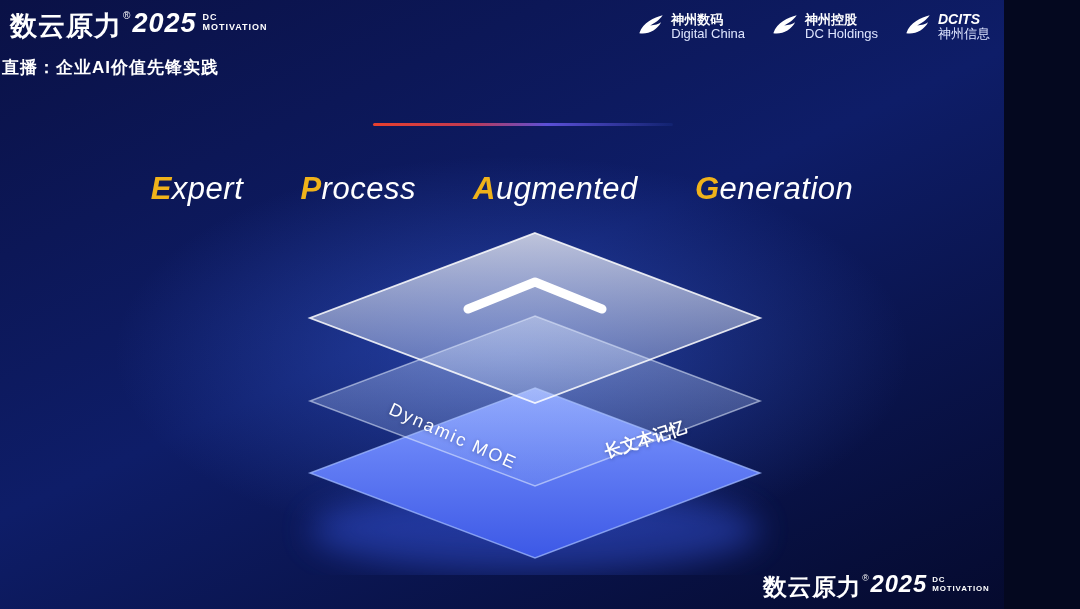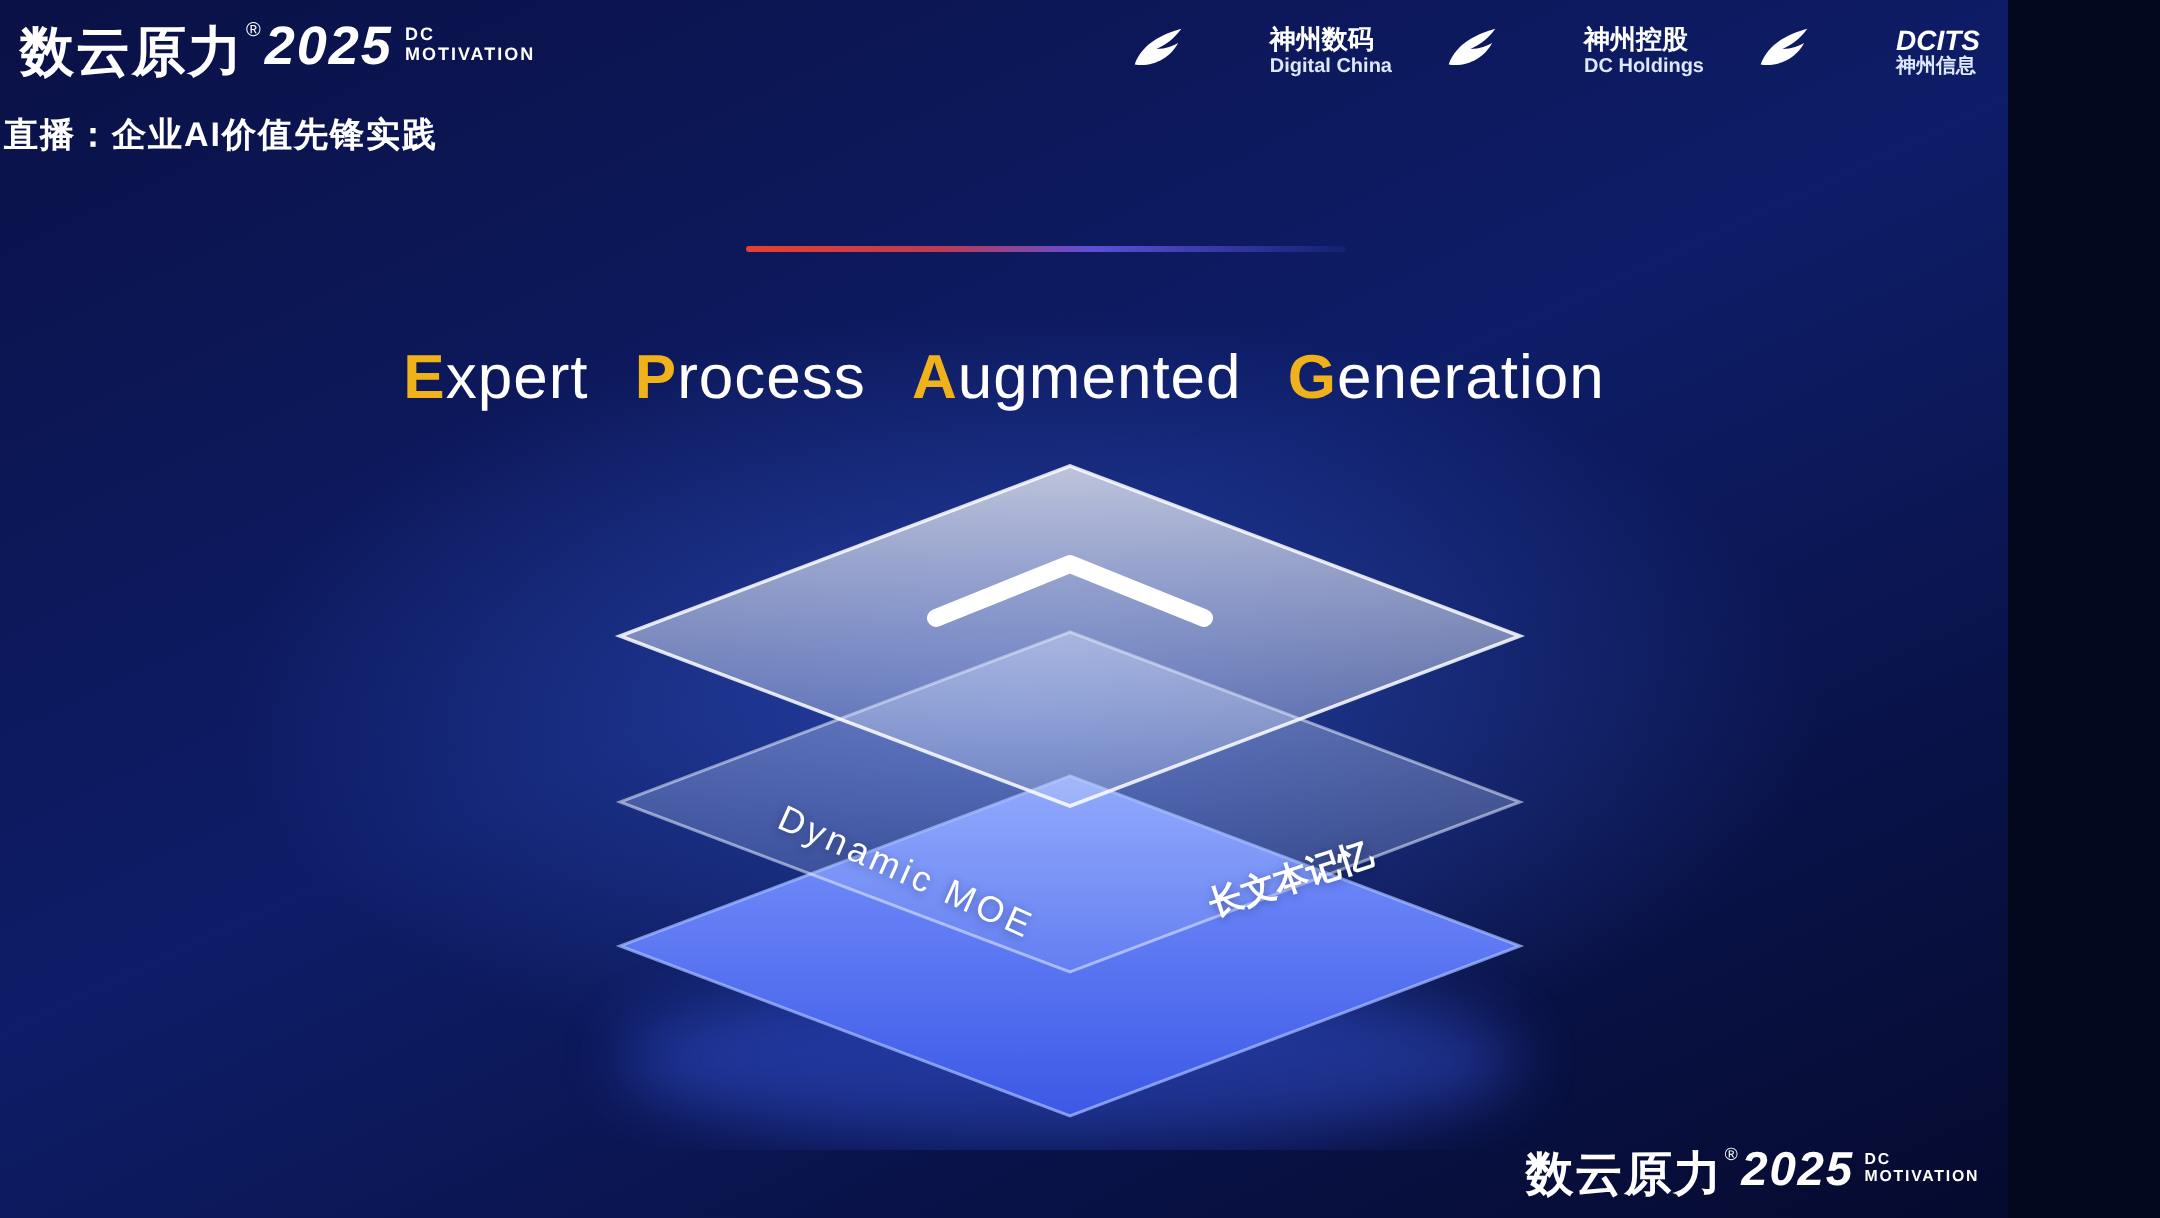--- a/index.html
+++ b/index.html
@@ -17,30 +17,30 @@
   .brand-reg{font-size:10px;vertical-align:top;margin:0 2px 0 1px;position:relative;top:2px;}
   .brand-year{font-size:27px;font-weight:bold;font-style:italic;letter-spacing:1px;}
   .brand-sub{display:flex;flex-direction:column;margin-left:6px;margin-top:4px;
     font-size:9px;font-weight:bold;letter-spacing:1px;line-height:1.15;}
   .live-label{position:absolute;left:2px;top:56px;font-size:17px;font-weight:bold;letter-spacing:1px;}
   .slide-title{position:absolute;left:0;right:0;top:58px;text-align:center;
     font-size:26px;font-weight:bold;color:#f2ab1d;letter-spacing:2px;}
   .partner-logos{position:absolute;right:14px;top:12px;display:flex;gap:26px;align-items:center;}
   .plogo{display:flex;align-items:center;gap:6px;}
   .plogo-icon{width:28px;height:28px;flex:0 0 auto;}
-  .plogo-text{display:flex;flex-direction:column;line-height:1.1;margin-left:36px;}
+  .plogo-text{display:flex;flex-direction:column;line-height:1.1;}
   .plogo-name{font-size:13px;font-weight:bold;}
   .plogo:nth-child(3) .plogo-name{font-style:italic;font-size:14px;}
-  .plogo-sub{font-size:10px;color:#dfe6ff;font-weight:bold;}
+  .plogo-sub{font-size:13px;color:#dfe6ff;}
   
   .divider{position:absolute;left:373px;top:123px;width:300px;height:3px;border-radius:2px;
     background:linear-gradient(90deg,#e8402e 0%,#c03a52 32%,#5b50d8 58%,rgba(45,85,205,0.12) 100%);}
   .en-title{position:absolute;left:0;right:0;top:150px;text-align:center;
     font-size:31px;font-weight:500;letter-spacing:0.5px;}
-  .en-title .w{margin:0 7px;}
+  .en-title .w{margin:0 24px;font-style:italic;}
   .en-title .cap{color:#f0b21a;font-weight:bold;}
   
   .diagram{position:absolute;left:250px;top:225px;width:570px;height:350px;}
   .diagram svg{position:absolute;left:0;top:0;}
   .layer-label{position:absolute;text-align:center;font-weight:bold;font-size:17px;
     text-shadow:0 1px 4px rgba(10,20,60,0.35);}
   .lbl-top{left:185px;top:112px;width:200px;}
   .lbl-dyn{left:118px;top:201px;width:170px;transform:rotate(24deg);font-weight:normal;
     font-size:18px;letter-spacing:2px;}
   .lbl-mem{left:333px;top:203px;width:125px;transform:rotate(-18deg);}

